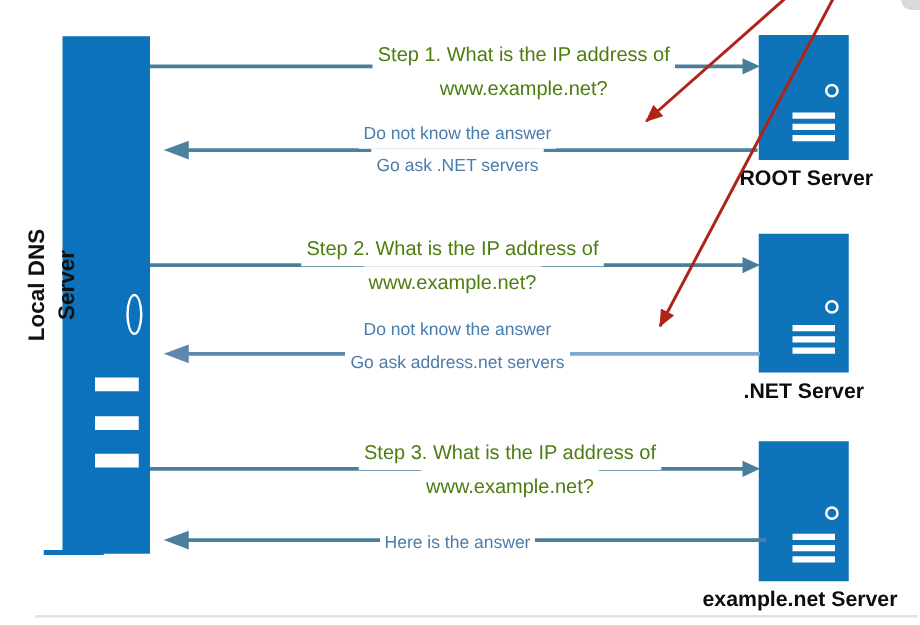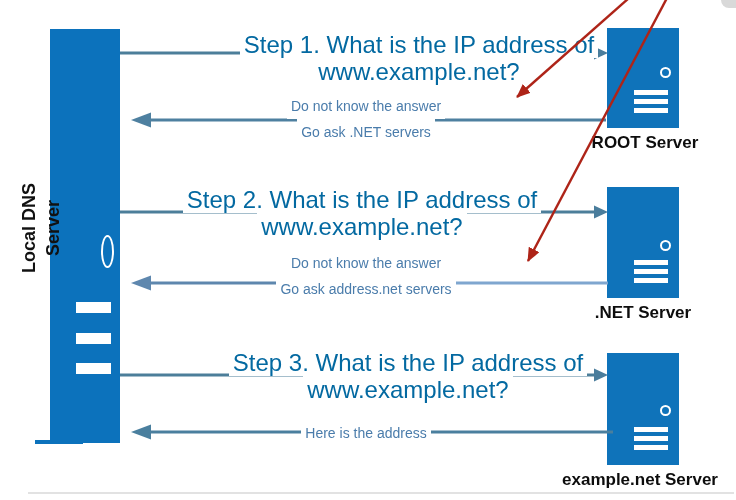--- a/index.html
+++ b/index.html
@@ -48,21 +48,21 @@
   .server-label.sl2 { left:533px; top:303px; }
   .server-label.sl3 { left:530px; top:470px; }
 
   
   svg.arrow-layer { position:absolute; left:0; top:0; z-index:1; }
   svg.red-layer   { position:absolute; left:0; top:0; z-index:5; pointer-events:none; }
 
   
   .msg { position:absolute; z-index:2; display:flex; flex-direction:column; align-items:center; width:400px; white-space:nowrap; }
   .msg .ln { background:#fff; padding:0 4px; }
-  .q  { font-size:24px; line-height:27px; color:#0369a1; }
+  .q  { font-size:16px; line-height:27px; color:#4d7c0f; }
   .r  { font-size:14px; line-height:26px; color:#4A7CAB; }
   .r .bold { font-weight:normal; }
   .msg.m-step1 { left:219px; top:31px;  }
   .msg.m-rep1  { left:166px; top:93px;  }
   .msg.m-step2 { left:162px; top:186px; }
   .msg.m-rep2  { left:166px; top:250px; }
   .msg.m-step3 { left:208px; top:349px; }
   .msg.m-rep3  { left:166px; top:420px; }
 
   
@@ -166,21 +166,21 @@
   <div class="msg m-rep2 r">
     <span class="ln">Do not know the answer</span>
     <span class="ln"><span>Go ask </span><span class="bold">address.net</span><span> servers</span></span>
   </div>
 
   <div class="msg m-step3 q">
     <span class="ln">Step 3. What is the IP address of</span>
     <span class="ln">www.example.net?</span>
   </div>
   <div class="msg m-rep3 r">
-    <span class="ln">Here is the address</span>
+    <span class="ln">Here is the answer</span>
   </div>
 
   <svg class="red-layer" width="736" height="500" viewBox="0 0 736 500">
     <defs>
       <marker id="redhead" markerUnits="userSpaceOnUse" markerWidth="16" markerHeight="14" refX="13" refY="6" orient="auto">
         <path d="M0,0 L14,6 L0,12 Z" fill="#AE2418"></path>
       </marker>
     </defs>
     <line x1="629" y1="-2" x2="517" y2="97" stroke="#AE2418" stroke-width="2.4" marker-end="url(#redhead)"></line>
     <line x1="667" y1="-2" x2="528" y2="261" stroke="#AE2418" stroke-width="2.4" marker-end="url(#redhead)"></line>

